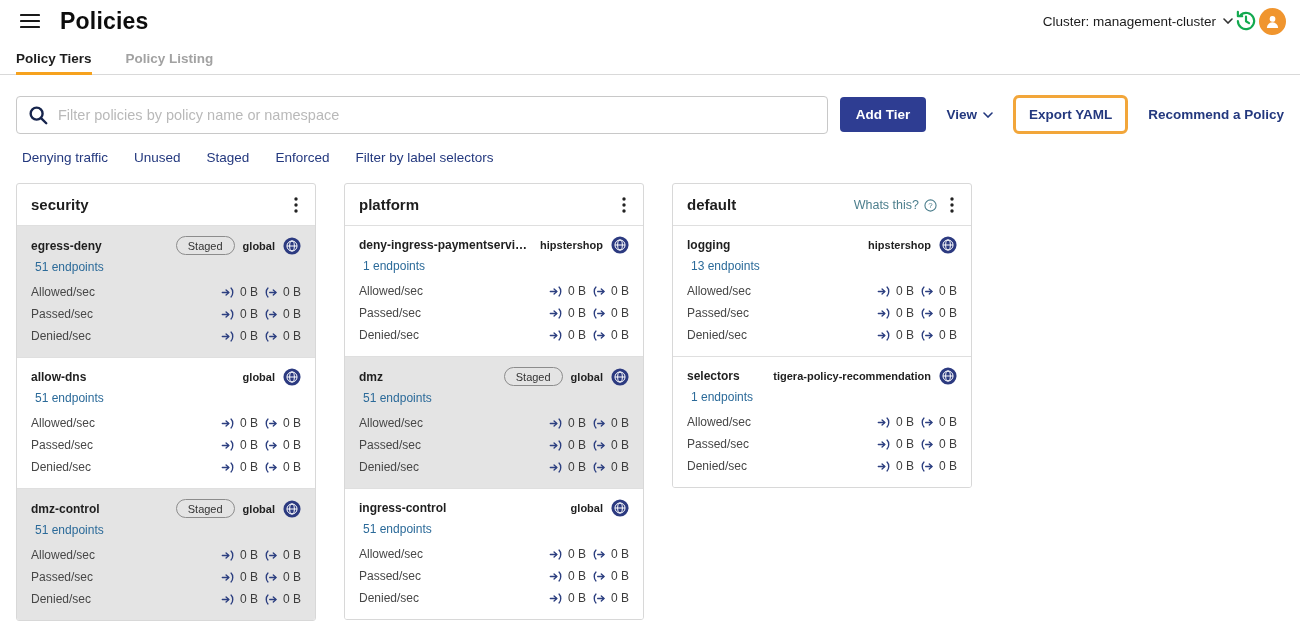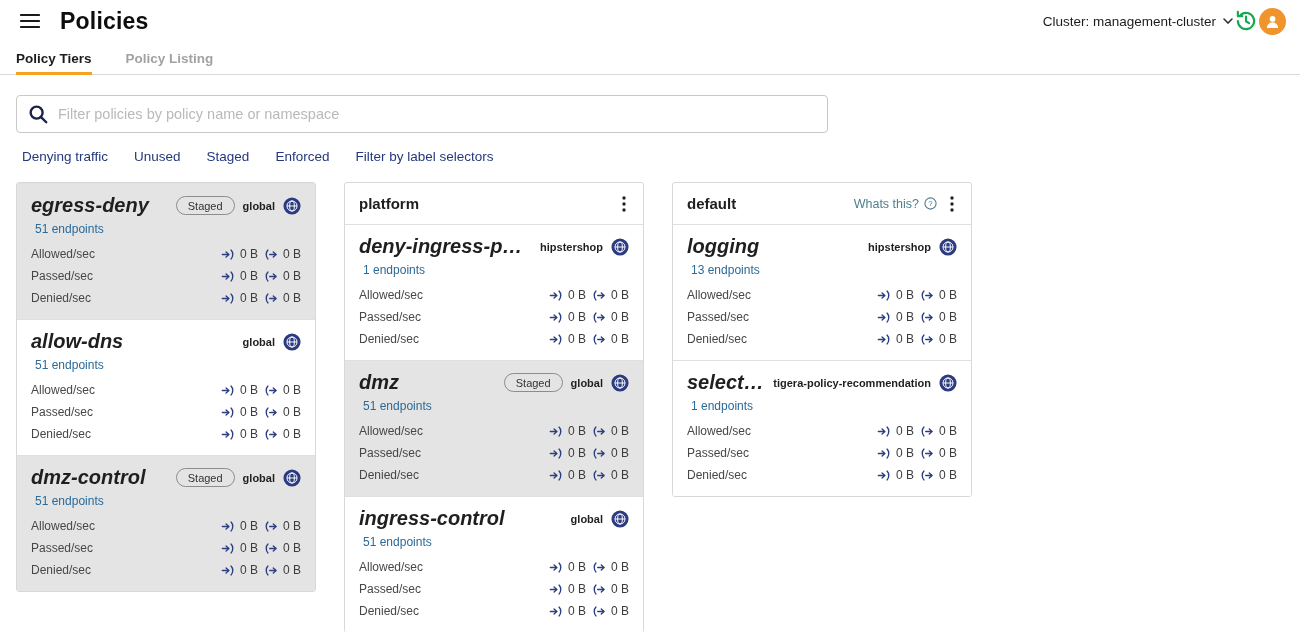--- a/index.html
+++ b/index.html
@@ -44,25 +44,25 @@
   .link-recommend{color:var(--navy);font-size:13.5px;font-weight:600;cursor:pointer;text-decoration:none;}
   
   .filter-links{display:flex;gap:26px;padding:8px 22px 16px;}
   .filter-link{color:var(--navy);font-size:13.5px;font-weight:500;cursor:pointer;text-decoration:none;}
   
   .tiers{display:flex;align-items:flex-start;gap:28px;padding:2px 16px 0;}
   .tier-card{width:300px;border:1px solid #d8d8d8;border-radius:3px;background:#fff;overflow:hidden;}
   .tier-head{display:flex;align-items:center;height:41px;padding:0 14px;gap:10px;}
   .tier-title{font-size:15px;font-weight:700;color:#1e1e1e;flex:1;}
   .kebab{background:none;border:none;cursor:pointer;padding:2px 3px;display:flex;align-items:center;}
-  .whats-this{display:flex;align-items:flex-start;gap:5px;color:#4d7f8d;font-size:12.5px;cursor:pointer;white-space:nowrap;}
+  .whats-this{display:flex;align-items:flex-end;gap:5px;color:#4d7f8d;font-size:12.5px;cursor:pointer;white-space:nowrap;}
   .policy{padding:10px 14px 10px;border-top:1px solid #dfdfdf;cursor:pointer;background:#fff;}
   .policy.staged-bg{background:var(--staged-card-bg);}
   .p-row1{display:flex;align-items:center;gap:8px;}
-  .p-name{font-size:20px;font-weight:700;color:#1f1f1f;flex:1;white-space:nowrap;overflow:hidden;text-overflow:ellipsis;font-style:italic;}
+  .p-name{font-size:12px;font-weight:700;color:#1f1f1f;flex:1;white-space:nowrap;overflow:hidden;text-overflow:ellipsis;}
   .pill{font-size:11px;color:#333;border:1px solid #8c8c8c;border-radius:11px;padding:2.5px 11px;white-space:nowrap;background:transparent;}
   .p-scope{font-size:11px;font-weight:700;color:#1f1f1f;white-space:nowrap;}
   .p-endpoints{display:inline-block;font-size:12px;color:var(--endpoints-blue);margin:5px 4px 7px;cursor:pointer;text-decoration:none;}
   .stat-row{display:flex;align-items:center;font-size:12px;color:#474747;height:22px;}
   .stat-label{flex:1;}
   .stat-vals{display:flex;gap:6px;}
   .sv{display:flex;align-items:center;gap:5px;min-width:34px;}
   .sv .val{color:#3c3c3c;}
   .icn{display:inline-flex;align-items:center;}
   .icn svg{display:block;}
@@ -120,32 +120,57 @@
   <section class="toolbar">
     <div class="searchbox">
       <span class="icn">
         <svg viewBox="0 0 24 24" width="22" height="22" fill="none" stroke="#16244c" stroke-width="2.6" stroke-linecap="round">
           <circle cx="10.5" cy="10.5" r="6.5"></circle>
             <line x1="15.6" y1="15.6" x2="21" y2="21"></line>
         </svg>
       </span>
       <input type="text" placeholder="Filter policies by policy name or namespace" style="">
     </div>
+    <div class="toolbar-actions">
+      <button class="btn-primary">Add Tier</button>
+      <button class="btn-view">
+        <span>View</span>
+        <span class="icn">
+          <svg viewBox="0 0 10 6" width="10" height="6" fill="none" stroke="var(--navy)" stroke-width="1.6" stroke-linecap="round">
+              <path d="M1 1 L5 5 L9 1"></path>
+            </svg>
+        </span>
+      </button>
+      <button class="btn-export">Export YAML</button>
+      <a class="link-recommend">Recommend a Policy</a>
+    </div>
   </section>
 
   <div class="filter-links">
       <a class="filter-link">Denying traffic</a>
       <a class="filter-link">Unused</a>
       <a class="filter-link">Staged</a>
       <a class="filter-link">Enforced</a>
       <a class="filter-link">Filter by label selectors</a>
     </div>
 
   <main class="tiers">
       <section class="tier-card">
+        <div class="tier-head">
+          <span class="tier-title">security</span>
+          <button class="kebab">
+            <span class="icn icn-kebab">
+              <svg viewBox="0 0 4 16" width="4" height="16" fill="#222">
+                <circle cx="2" cy="2" r="1.7"></circle>
+                <circle cx="2" cy="8" r="1.7"></circle>
+                <circle cx="2" cy="14" r="1.7"></circle>
+              </svg>
+            </span>
+          </button>
+        </div>
         <div class="policy staged-bg"><div class="p-row1">
             <span class="p-name">egress-deny</span>
             <span class="pill">Staged</span>
             <span class="p-scope">global</span>
             <span class="icn icn-globe">
               <svg viewBox="0 0 20 20" width="18" height="18">
                 <circle cx="10" cy="10" r="9.5" fill="#2c3a80"></circle>
                 <circle cx="10" cy="10" r="5.6" fill="none" stroke="#fff" stroke-width="1.1"></circle>
                 <ellipse cx="10" cy="10" rx="2.6" ry="5.6" fill="none" stroke="#fff" stroke-width="1.1"></ellipse>
                 <line x1="4.4" y1="10" x2="15.6" y2="10" stroke="#fff" stroke-width="1.1"></line>

